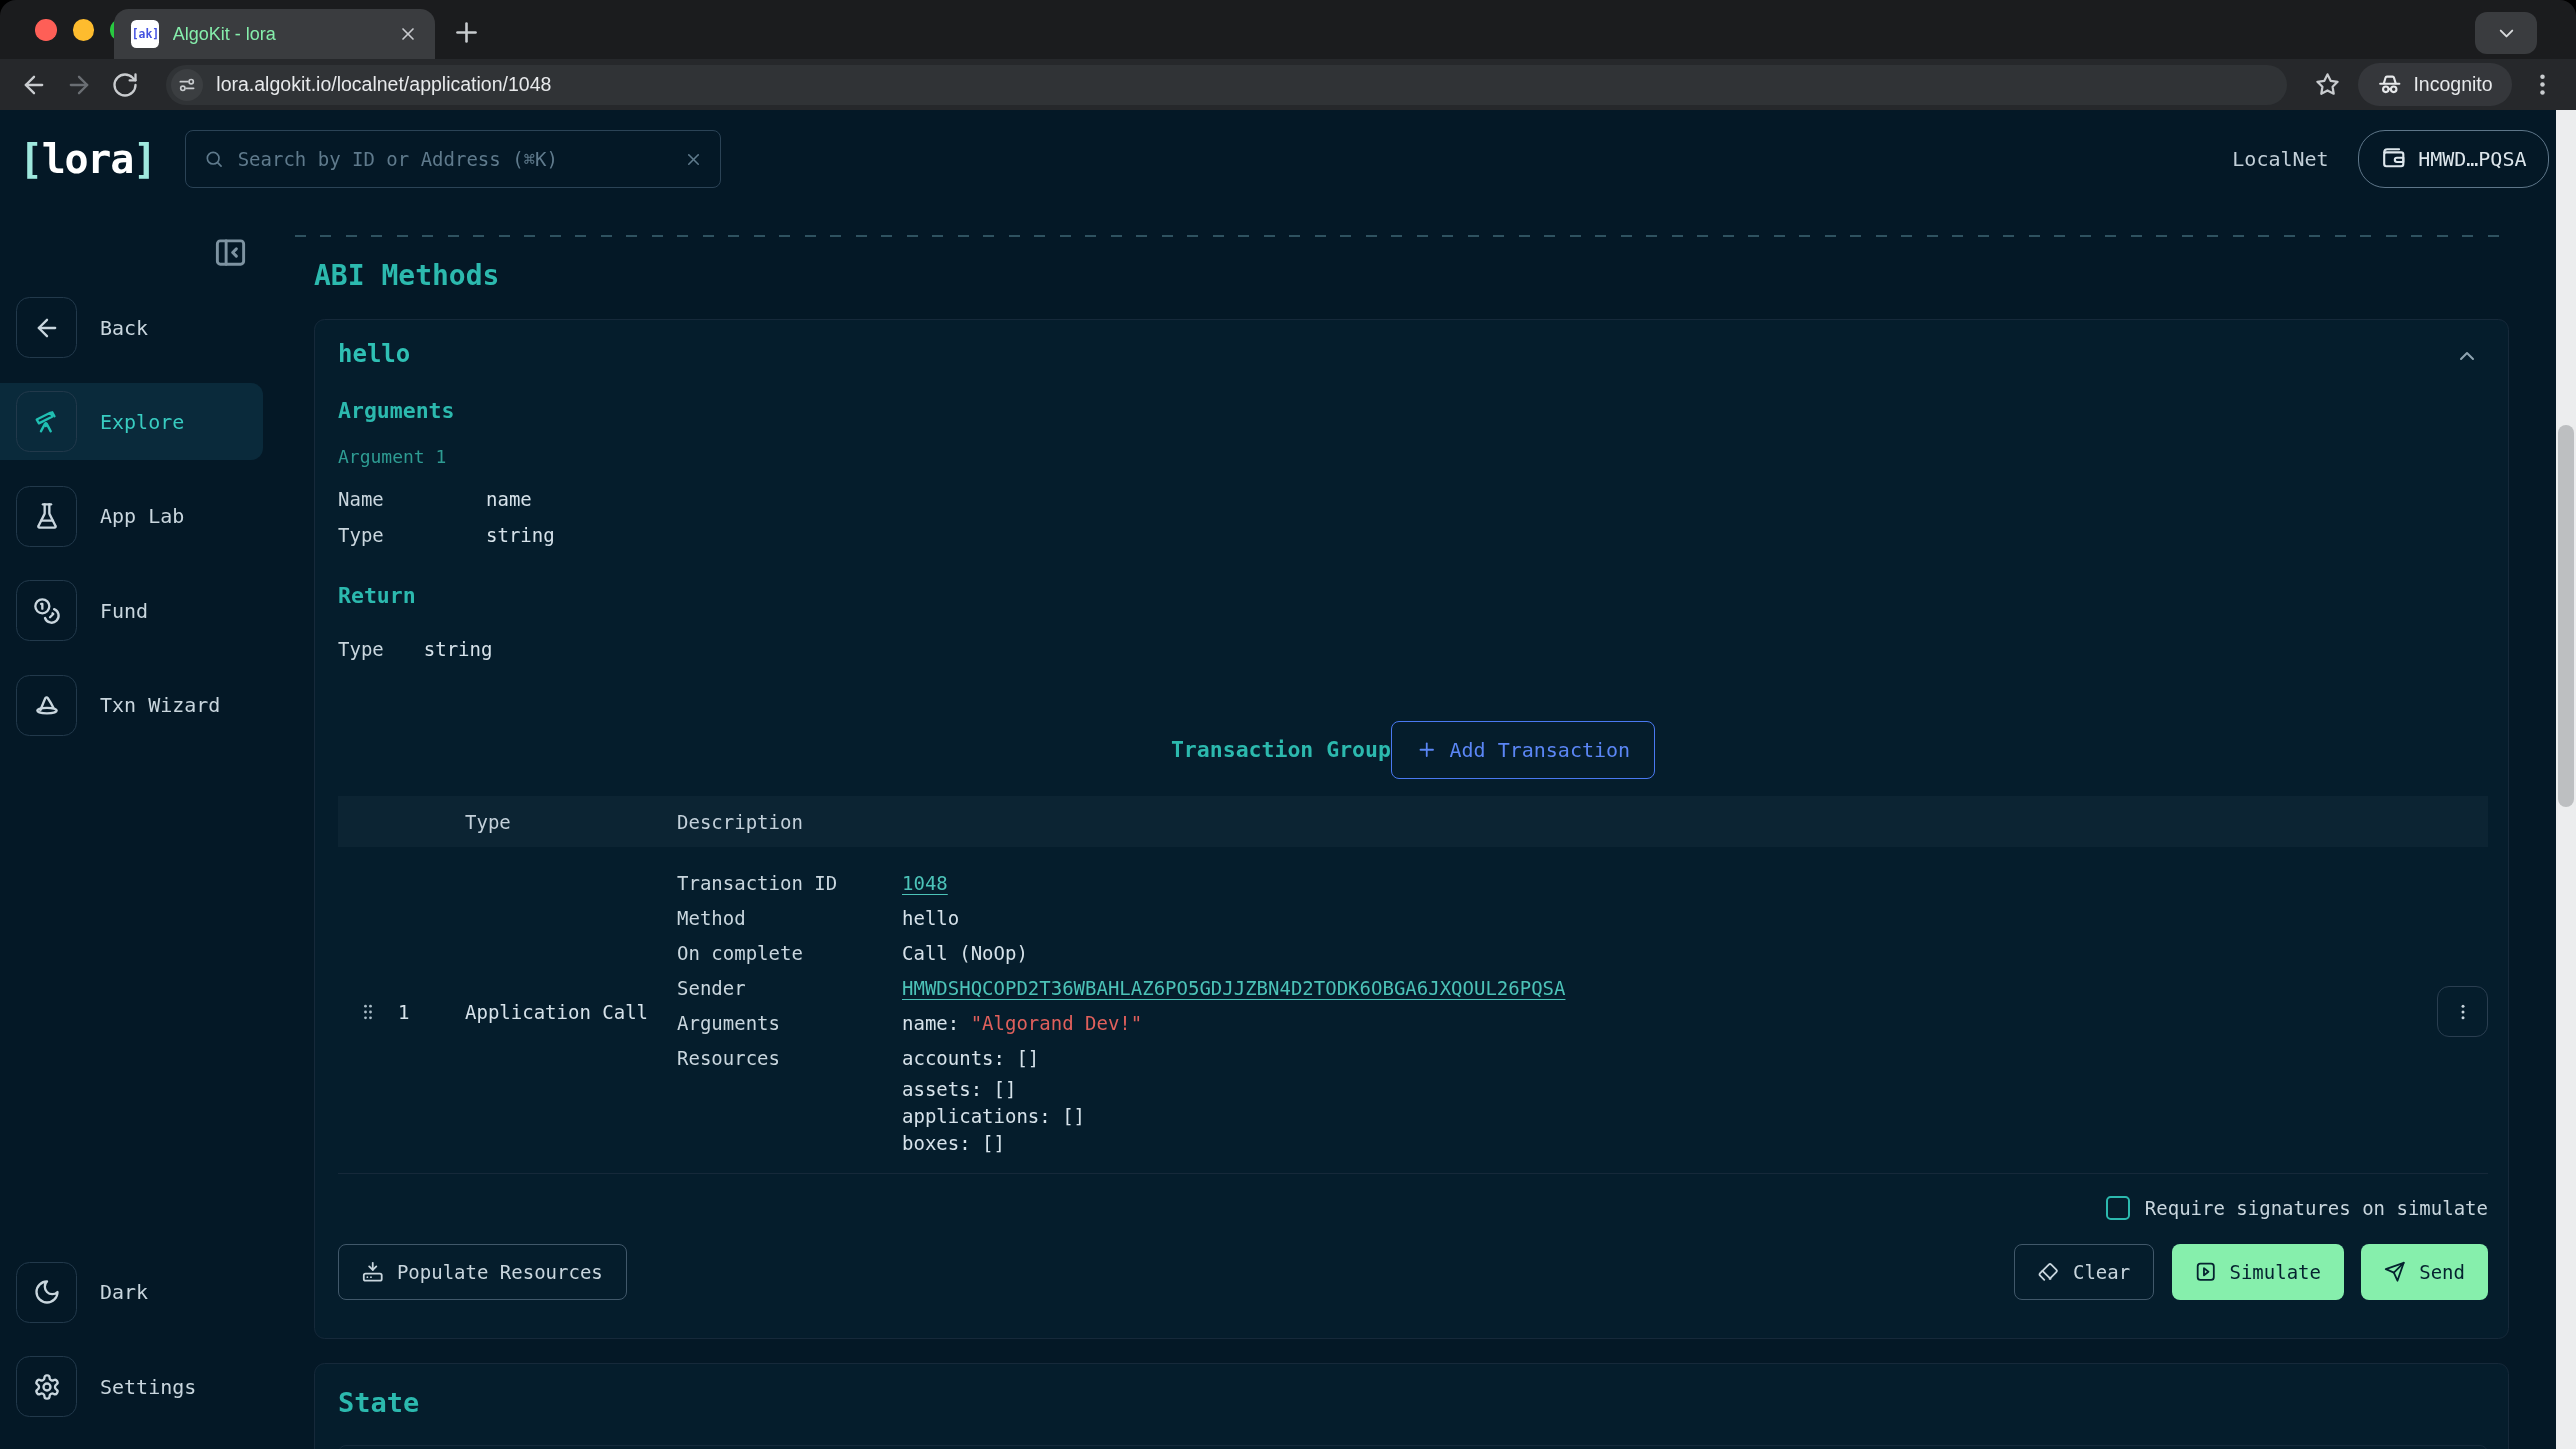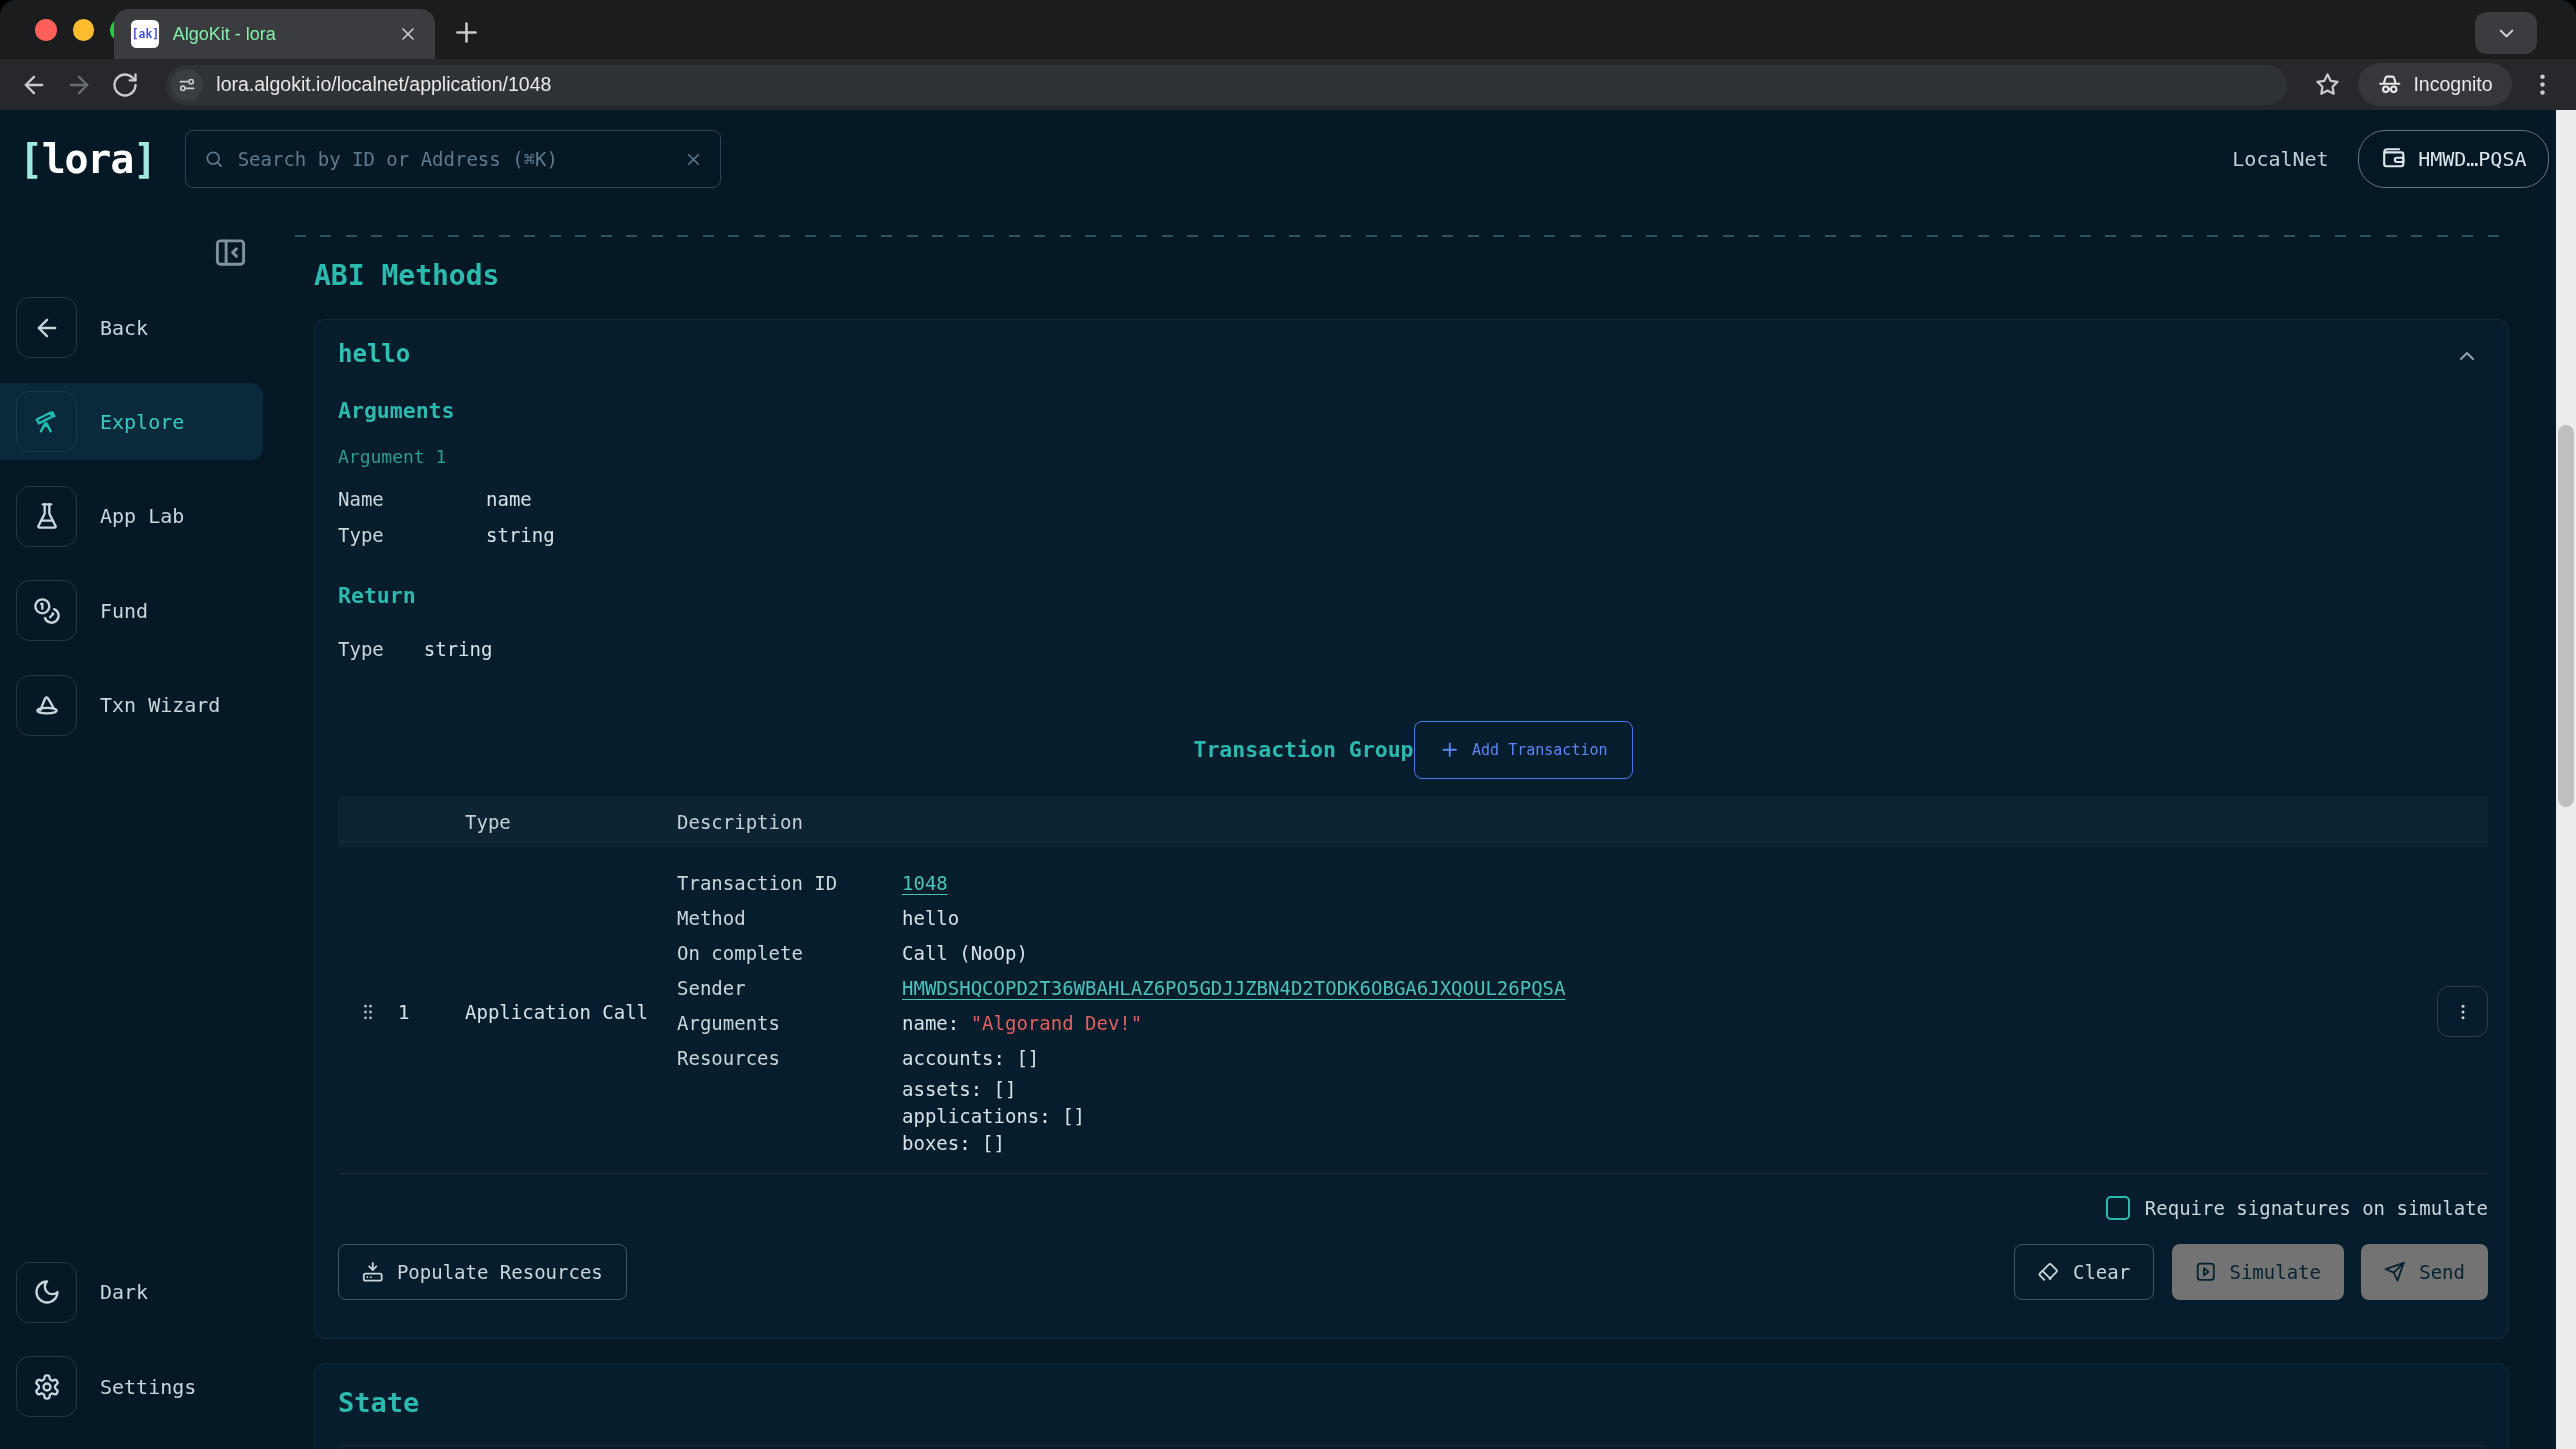--- a/index.html
+++ b/index.html
@@ -77,21 +77,21 @@
   .arg-label{font-size:18px;color:#2E9C93;margin:0 0 14.8px;}
   .kv{display:grid;grid-template-columns:148px 1fr;font-size:19px;line-height:36px;}
   .kv .k{color:#C9D6DE;} .kv .v{color:#D6E2EA;}
   .return-h{margin-top:29.5px;}
   .kv-inline{font-size:19px;line-height:36px;}
   .kv-inline .k{color:#C9D6DE;margin-right:40px;}
 
   .txn-head{margin-top:54px;display:flex;align-items:center;justify-content:center;}
   .txn-head .sec-h{margin:0;}
   .add-btn{height:58px;border:1.3px solid #4A79F2;border-radius:8px;background:transparent;color:#5B86F5;
-    display:flex;align-items:center;gap:12px;padding:0 24px;font-size:15px;font-family:inherit;}
+    display:flex;align-items:center;gap:12px;padding:0 24px;font-size:20px;font-family:inherit;}
   .add-btn svg{width:21.5px;height:21.5px;}
 
   .ttable{margin-top:17.4px;}
   .thead{display:grid;grid-template-columns:60px 67px 212px 1fr 81px;background:#0C2433;height:51px;
     align-items:center;font-size:19px;color:#C3D0DA;}
   .trow{display:grid;grid-template-columns:60px 67px 212px 1fr 81px;align-items:center;
     padding:19px 0 16px;border-bottom:1.3px solid #16293A;}
   .grip{color:#A9BBC6;width:20px;height:20px;justify-self:center;}
   .cell{font-size:19px;color:#D6E2EA;}
   .desc .drow{display:grid;grid-template-columns:225px 1fr;font-size:19px;line-height:35px;}
@@ -104,21 +104,21 @@
     color:#C9D6DE;justify-self:end;background:transparent;}
 
   .sim-row{display:flex;justify-content:flex-end;align-items:center;gap:14.8px;margin-top:21.5px;}
   .checkbox{width:24px;height:24px;border:2px solid #2CB9AE;border-radius:4.7px;box-sizing:border-box;background:transparent;}
   .sim-label{font-size:19px;color:#C9D6DE;}
   .actions{display:flex;align-items:center;margin-top:24px;}
   .btn{height:56px;border-radius:8px;display:flex;align-items:center;gap:13.4px;padding:0 23px;
     font-size:19px;font-family:inherit;border:1.3px solid transparent;}
   .btn svg{width:21.5px;height:21.5px;}
   .btn.ghost{border-color:#41586A;color:#C9D6DE;background:transparent;}
-  .btn.teal{background:#737373;color:#05222F;border:none;}
+  .btn.teal{background:#86efac;color:#05222F;border:none;}
   .gap26{margin-right:17.4px;}
 
   .state-panel{margin-top:24px;padding:23px 20px 40px 23px;}
   .state-h{font-size:27px;font-weight:bold;color:#2CB9AE;margin:0 0 27px;}
   .tabs-card{border:1.3px solid #152A3B;border-radius:8px;min-height:107px;}
   .tabs{display:flex;border-bottom:1.3px solid #152A3B;padding:0;}
   .tab-item{padding:16px 17.4px;font-size:19px;color:#C9D6DE;position:relative;}
   .tab-item.active{color:#E2EBF1;}
   .tab-item.active::after{content:'';position:absolute;left:0;right:0;bottom:-1.3px;height:4px;background:#2CB9AE;}
 

